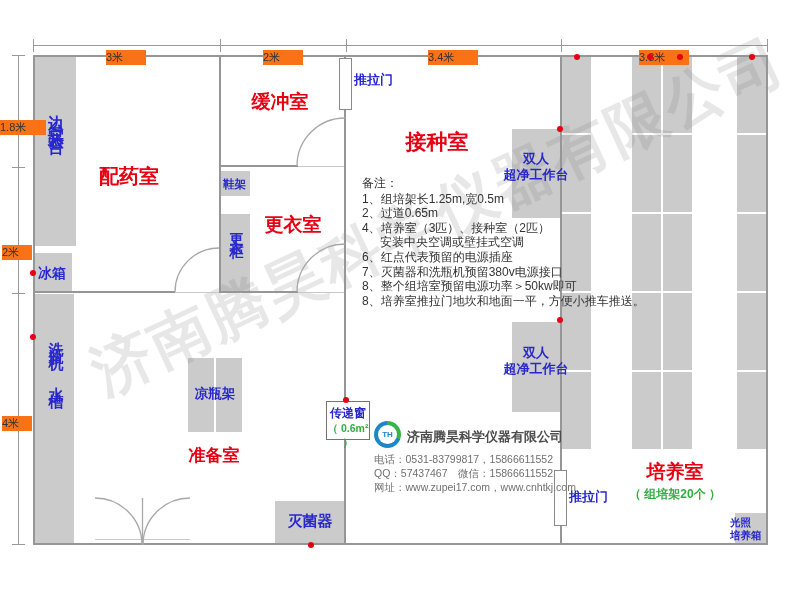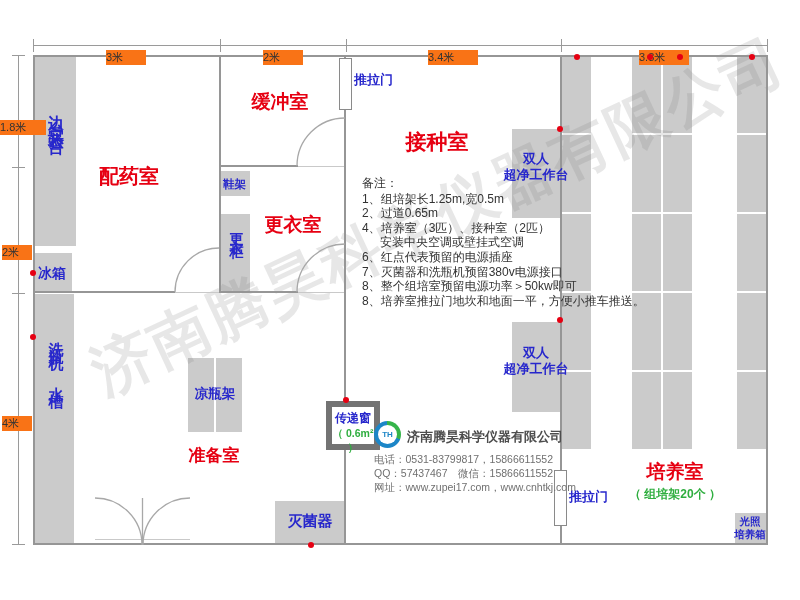--- a/index.html
+++ b/index.html
@@ -30,21 +30,21 @@
   #notes{position:absolute;left:362px;top:176px;z-index:12;}
   .note-line{font-size:12px;color:#333;line-height:14.6px;white-space:nowrap;}
   .note-indent{padding-left:18px;}
   #company{position:absolute;left:374px;top:418px;z-index:12;}
   .contact{font-size:10.5px;color:#707070;margin-top:0;white-space:nowrap;}
   #logo{position:absolute;left:0;top:3px;width:27px;height:27px;border-radius:50%;
     background:conic-gradient(#35b44a 0 110deg,#1c86c7 110deg 360deg);z-index:12;}
   #logo .inner{position:absolute;left:4px;top:4px;width:19px;height:19px;border-radius:50%;background:#fff;
     font-size:8px;font-weight:bold;color:#1c86c7;text-align:center;line-height:19px;}
   #company-name{margin-left:33px;padding-top:10px;font-size:13px;font-weight:bold;color:#4d4d4d;white-space:nowrap;}
-  #passwin{position:absolute;left:326px;top:401px;width:42px;height:37px;background:#fff;border:6px solid #737373;
+  #passwin{position:absolute;left:326px;top:401px;width:42px;height:37px;background:#fff;border:1px solid #737373;
     z-index:8;text-align:center;}
   #passwin .t1{font-size:12px;margin-top:3px;}
   #passwin .t2{font-size:10.5px;}
   svg.overlay{position:absolute;left:0;top:0;z-index:6;pointer-events:none;}
 </style>
 </head>
 <body>
 
 <div id="canvas">
 
@@ -153,21 +153,21 @@
   <div class="lbl blue" style="left:354px;top:71px;font-size:13px;">推拉门</div>
   <div class="lbl blue" style="left:569px;top:488px;font-size:13px;">推拉门</div>
   <div class="lbl blue" style="left:500px;top:151px;width:72px;text-align:center;font-size:13px;line-height:16px;">
     <div>双人</div>
     <div>超净工作台</div>
   </div>
   <div class="lbl blue" style="left:500px;top:345px;width:72px;text-align:center;font-size:13px;line-height:16px;">
     <div>双人</div>
     <div>超净工作台</div>
   </div>
-  <div class="lbl blue" style="left:750px;top:516px;width:40px;transform:translateX(-50%);text-align:center;font-size:10.5px;line-height:12.5px;font-family:Liberation Mono, monospace;">
+  <div class="lbl blue" style="left:750px;top:516px;width:40px;transform:translateX(-50%);text-align:left;font-size:10.5px;line-height:12.5px;">
     <div>光照</div>
     <div>培养箱</div>
   </div>
 
   <div id="notes">
     <div class="note-line" style="margin-bottom:1px;">备注：</div>
     <div class="note-line">1、组培架长1.25m,宽0.5m</div>
     <div class="note-line">2、过道0.65m</div>
     <div class="note-line">4、培养室（3匹）、接种室（2匹）</div>
     <div class="note-line note-indent">安装中央空调或壁挂式空调</div>

